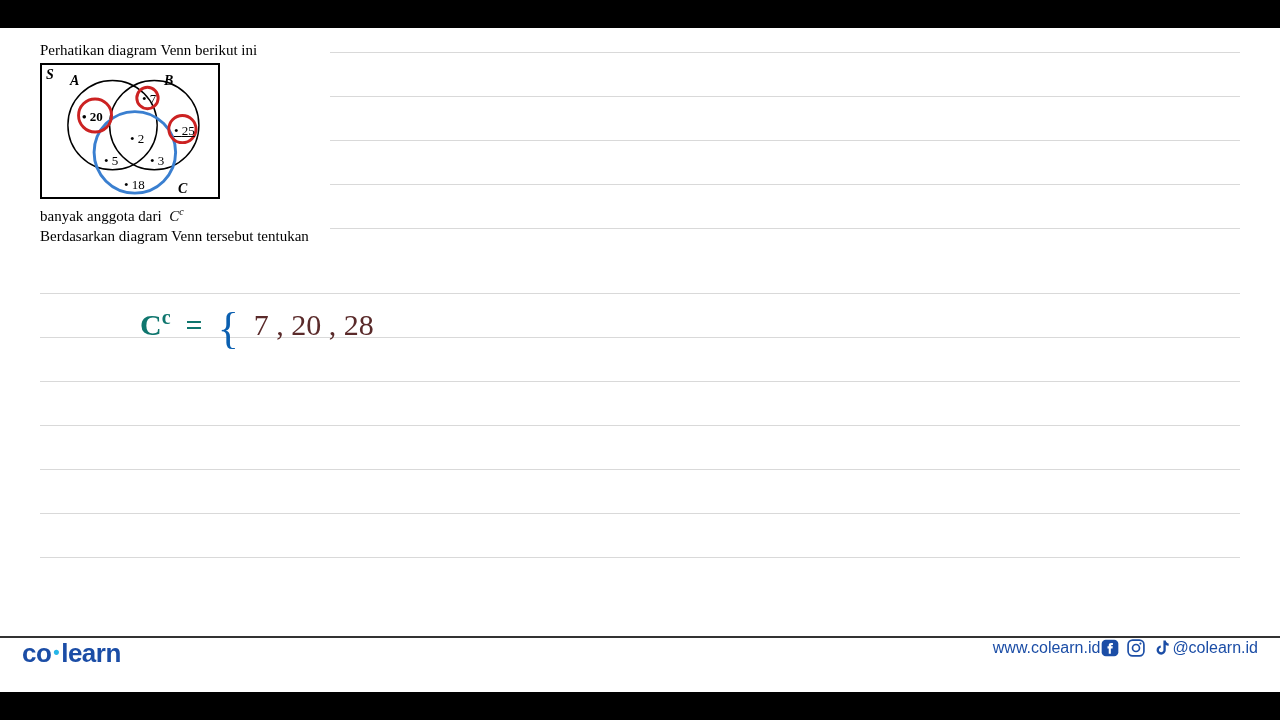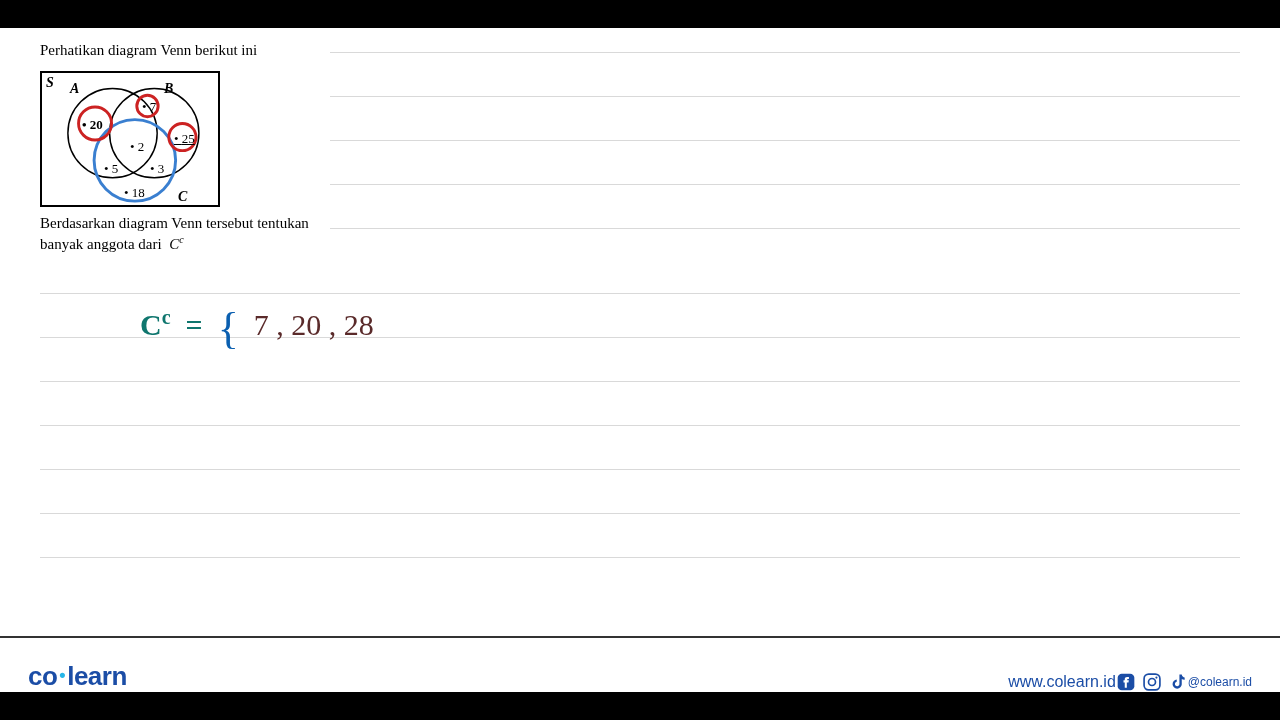--- a/index.html
+++ b/index.html
@@ -20,21 +20,21 @@
 }
 .problem {
   position: absolute;
   left: 40px;
   top: 14px;
   width: 320px;
 }
 .prob-title {
   font-size: 15px;
   color: #000;
-  margin-bottom: 12px;
+  margin-bottom: 4px;
 }
 .venn-box {
   border: 2px solid #000;
   width: 180px;
   height: 136px;
   position: relative;
   background: #fff;
   margin-bottom: 6px;
 }
 .venn-svg {
@@ -86,22 +86,22 @@
 .ans-brace { color: #0a5fb0; font-size: 44px; line-height: 0; position: relative; top: 8px; }
 .ans-dark { color: #5a2a2a; font-weight: 500; }
 .footer {
   position: absolute;
   bottom: 0;
   left: 0;
   right: 0;
   height: 56px;
   border-top: 2px solid #333;
   display: flex;
-  align-items: flex-end;
-  padding: 0 28px;
+  align-items: flex-start;
+  padding: 0 22px;
 }
 .logo {
   font-family: Arial, sans-serif;
   font-size: 26px;
   font-weight: 700;
   color: #1b4da6;
   letter-spacing: -0.5px;
 }
 .logo .dot {
   color: #26b6e8;
@@ -123,21 +123,21 @@
   gap: 6px;
   align-items: center;
 }
 .icon {
   width: 20px;
   height: 20px;
   fill: #1b4da6;
 }
 .handle {
   color: #1b4da6;
-  font-size: 12px;
+  font-size: 16px;
 }
 </style>
 </head>
 <body>
 
 <div class="page">
 
   <div class="problem">
     <div class="prob-title">Perhatikan diagram Venn berikut ini</div>
 
@@ -158,25 +158,25 @@
       <span class="venn-label" style="left:136px; top:116px;">C</span>
       <span class="venn-num" style="left:40px; top:44px;font-weight:bold;">• <span>20</span></span>
       <span class="venn-num" style="left:100px; top:26px;">• <span>7</span></span>
       <span class="venn-num" style="left:132px; top:58px;text-decoration:underline;">• <span>25</span></span>
       <span class="venn-num" style="left:88px; top:66px;">• <span>2</span></span>
       <span class="venn-num" style="left:62px; top:88px;">• <span>5</span></span>
       <span class="venn-num" style="left:108px; top:88px;">• <span>3</span></span>
       <span class="venn-num" style="left:82px; top:112px;">• <span>18</span></span>
     </div>
 
-    <div class="prob-text">Berdasarkan diagram Venn tersebut tentukan</div>
     <div class="prob-text">
       <span>banyak anggota dari</span>&nbsp;
       <span class="sup"><span>C</span><sup>c</sup></span>
     </div>
+    <div class="prob-text">Berdasarkan diagram Venn tersebut tentukan</div>
   </div>
 
   <div class="lines">
     <div class="line"></div>
       <div class="line"></div>
       <div class="line"></div>
       <div class="line"></div>
       <div class="line"></div>
   </div>
 

